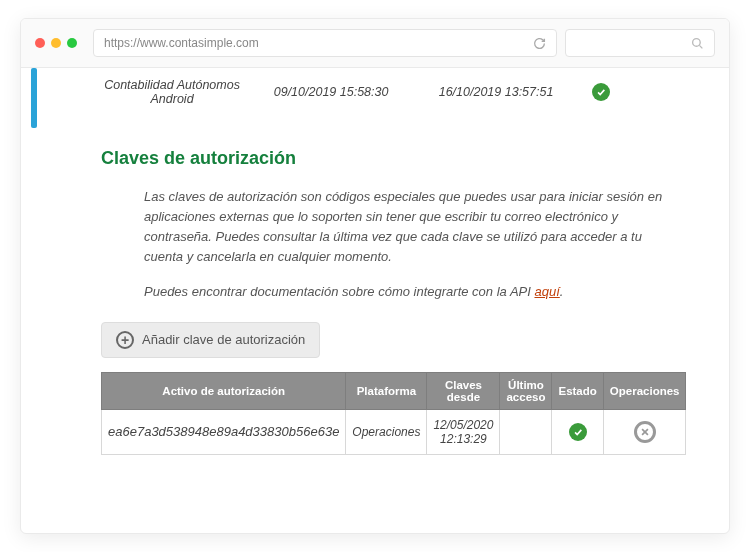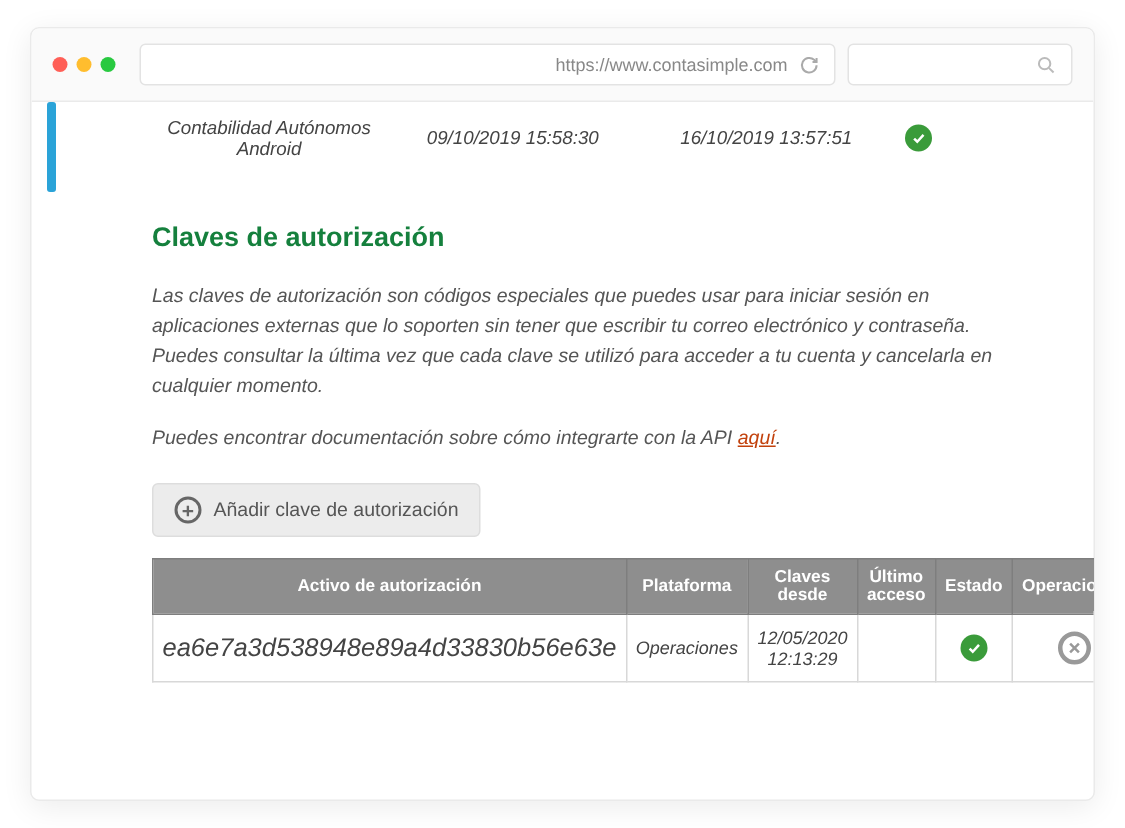--- a/index.html
+++ b/index.html
@@ -41,21 +41,20 @@
     border: 1px solid #e3e3e3;
     border-radius: 4px;
     background: #fff;
     height: 28px;
     display: flex;
     align-items: center;
     padding: 0 10px;
     color: #888;
     font-size: 12px;
     gap: 8px;
-    text-align: right;
   }
   .url-text { flex: 1; }
   .search-box {
     width: 150px;
     border: 1px solid #e3e3e3;
     border-radius: 4px;
     background: #fff;
     height: 28px;
     display: flex;
     align-items: center;
@@ -83,21 +82,21 @@
   }
   .top-row {
     display: flex;
     align-items: center;
     padding: 10px 0 14px 0;
     border-bottom: 0;
     font-size: 12.5px;
     color: #444;
     text-align: center;
     font-style: italic;
-    gap: 0;
+    gap: 11px;
   }
   .top-row .c1 { flex: 1.2; }
   .top-row .c2 { flex: 1.3; }
   .top-row .c3 { flex: 1.3; }
   .top-row .c4 { width: 34px; display:flex; justify-content:center;}
   .top-row .c5 { width: 40px; }
   .check-badge {
     width: 18px; height: 18px; border-radius: 50%;
     background: #3a9b3a;
     display: inline-flex; align-items: center; justify-content: center;
@@ -107,20 +106,21 @@
     font-weight: 600;
     font-size: 18px;
     margin: 28px 0 18px 0;
   }
   .desc {
     font-style: italic;
     color: #555;
     line-height: 1.55;
     font-size: 13px;
     margin-bottom: 14px;
+    margin-left: 43px;
   }
   .desc a { color: #c2410c; font-style: italic; }
   .add-btn {
     display: inline-flex;
     align-items: center;
     gap: 8px;
     background: #ececec;
     border: 1px solid #ddd;
     border-radius: 4px;
     padding: 8px 14px;
@@ -149,21 +149,21 @@
     font-size: 11.5px;
   }
   table.auth td {
     border: 1px solid #d8d8d8;
     padding: 8px 6px;
     text-align: center;
     color: #444;
     font-style: italic;
     font-size: 12px;
   }
-  table.auth td.key { font-style: italic; font-size: 17px; }
+  table.auth td.key { font-style: italic; font-size: 13px; }
   .cancel-circ {
     width: 22px; height: 22px; border: 3px solid #999; border-radius: 50%;
     display: inline-flex; align-items: center; justify-content: center;
     color: #999; font-weight: 900; font-size: 13px;
     cursor: pointer;
   }
   svg { display: block; }
 </style>
 </head>
 <body>

